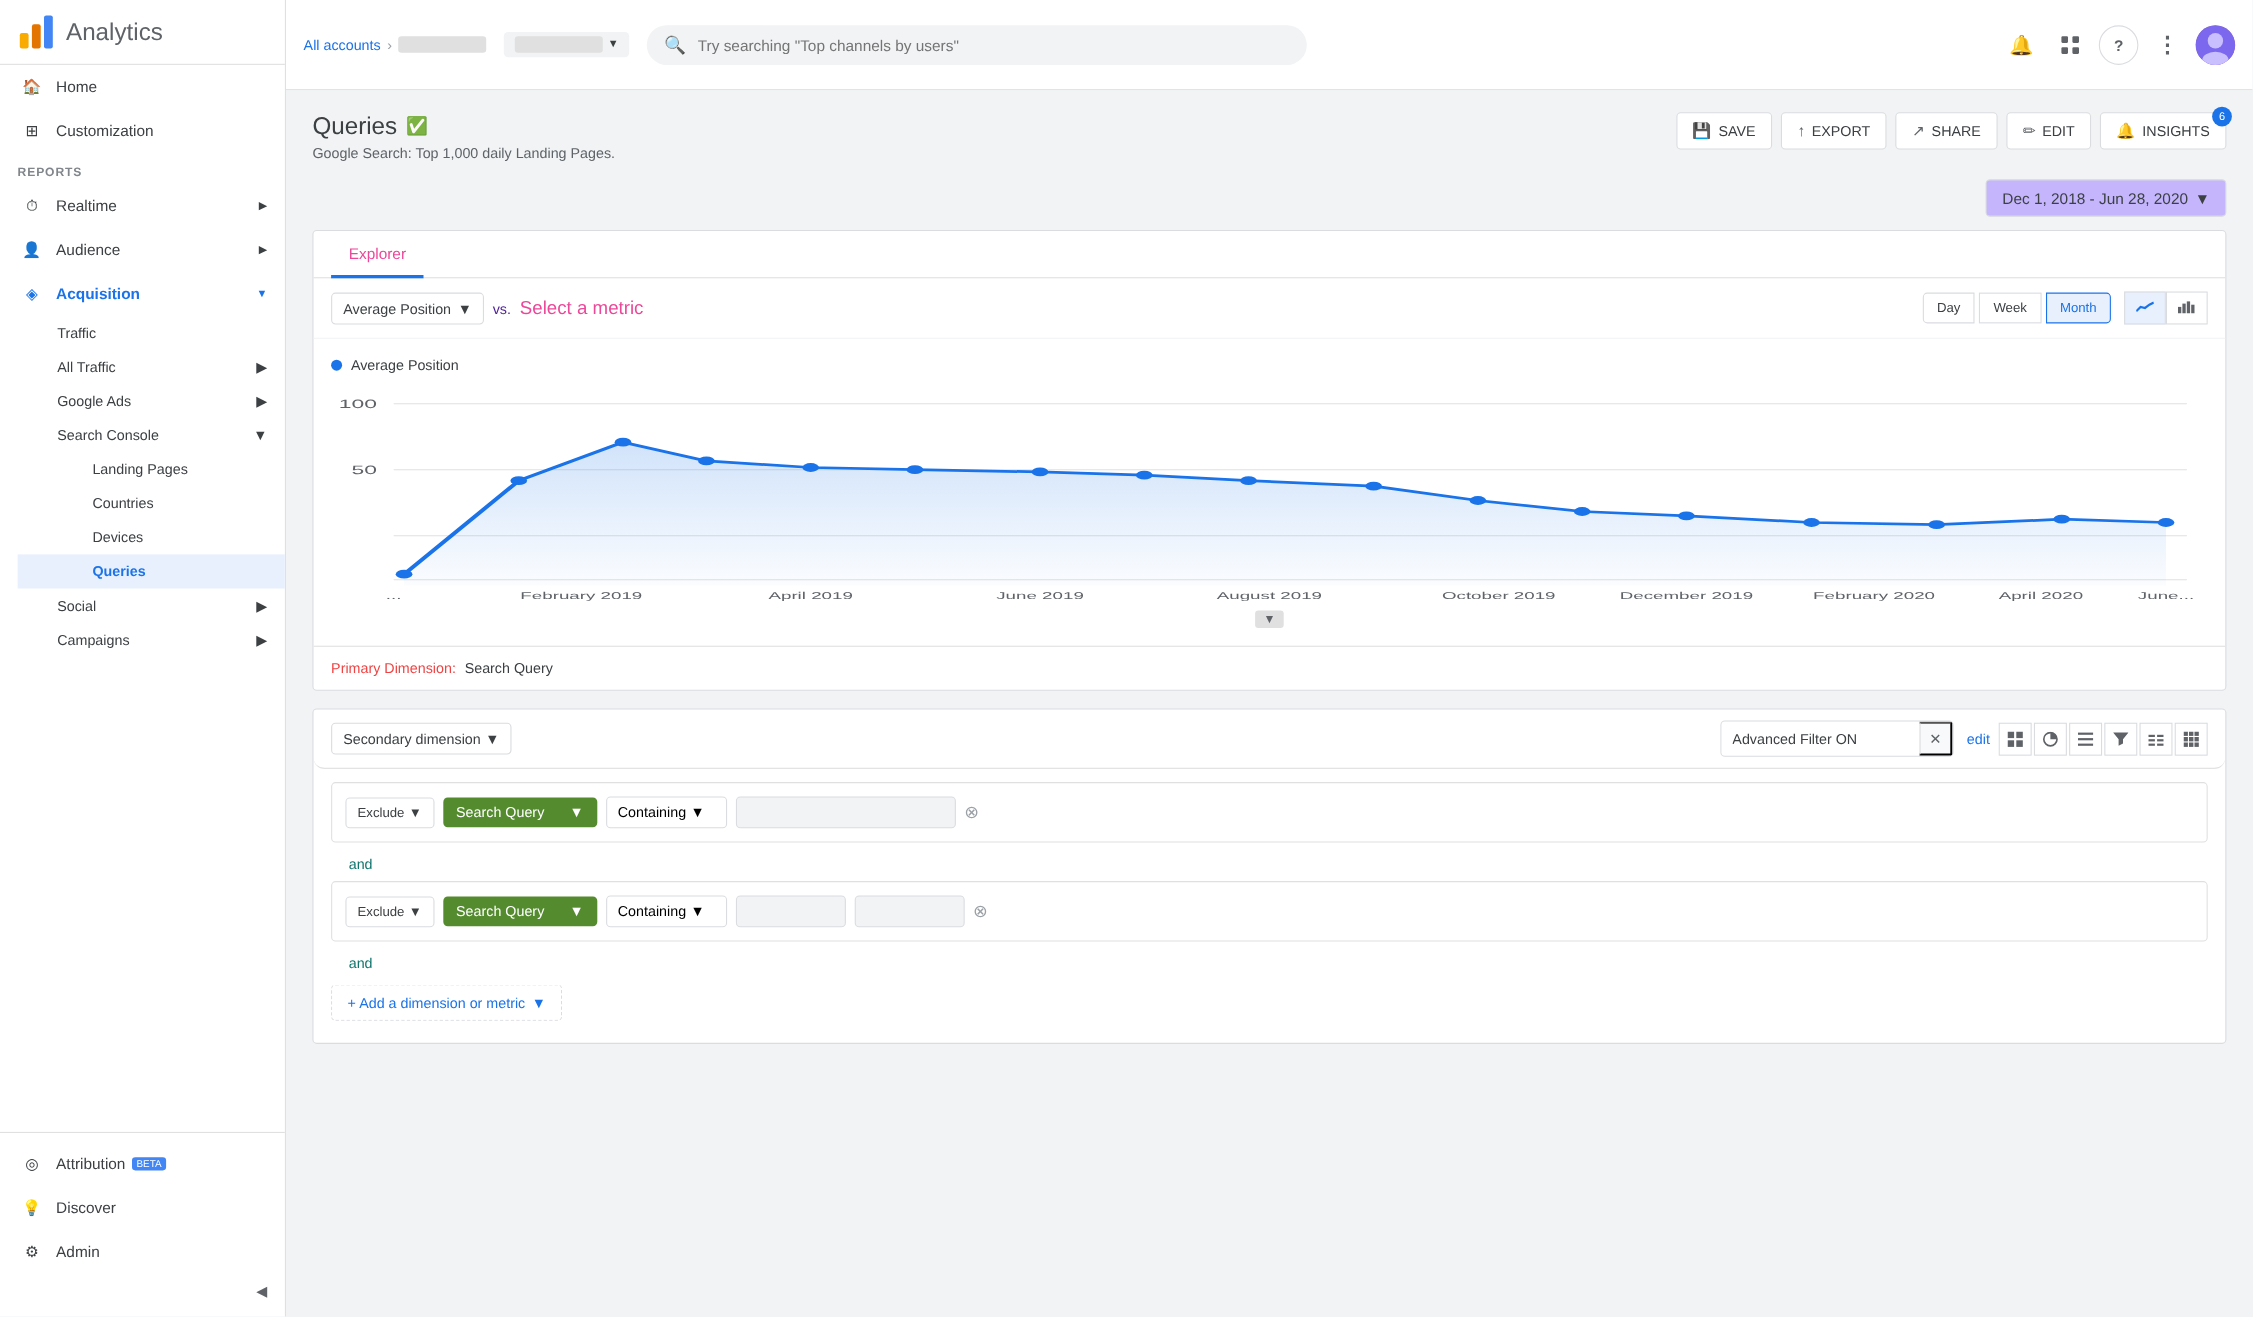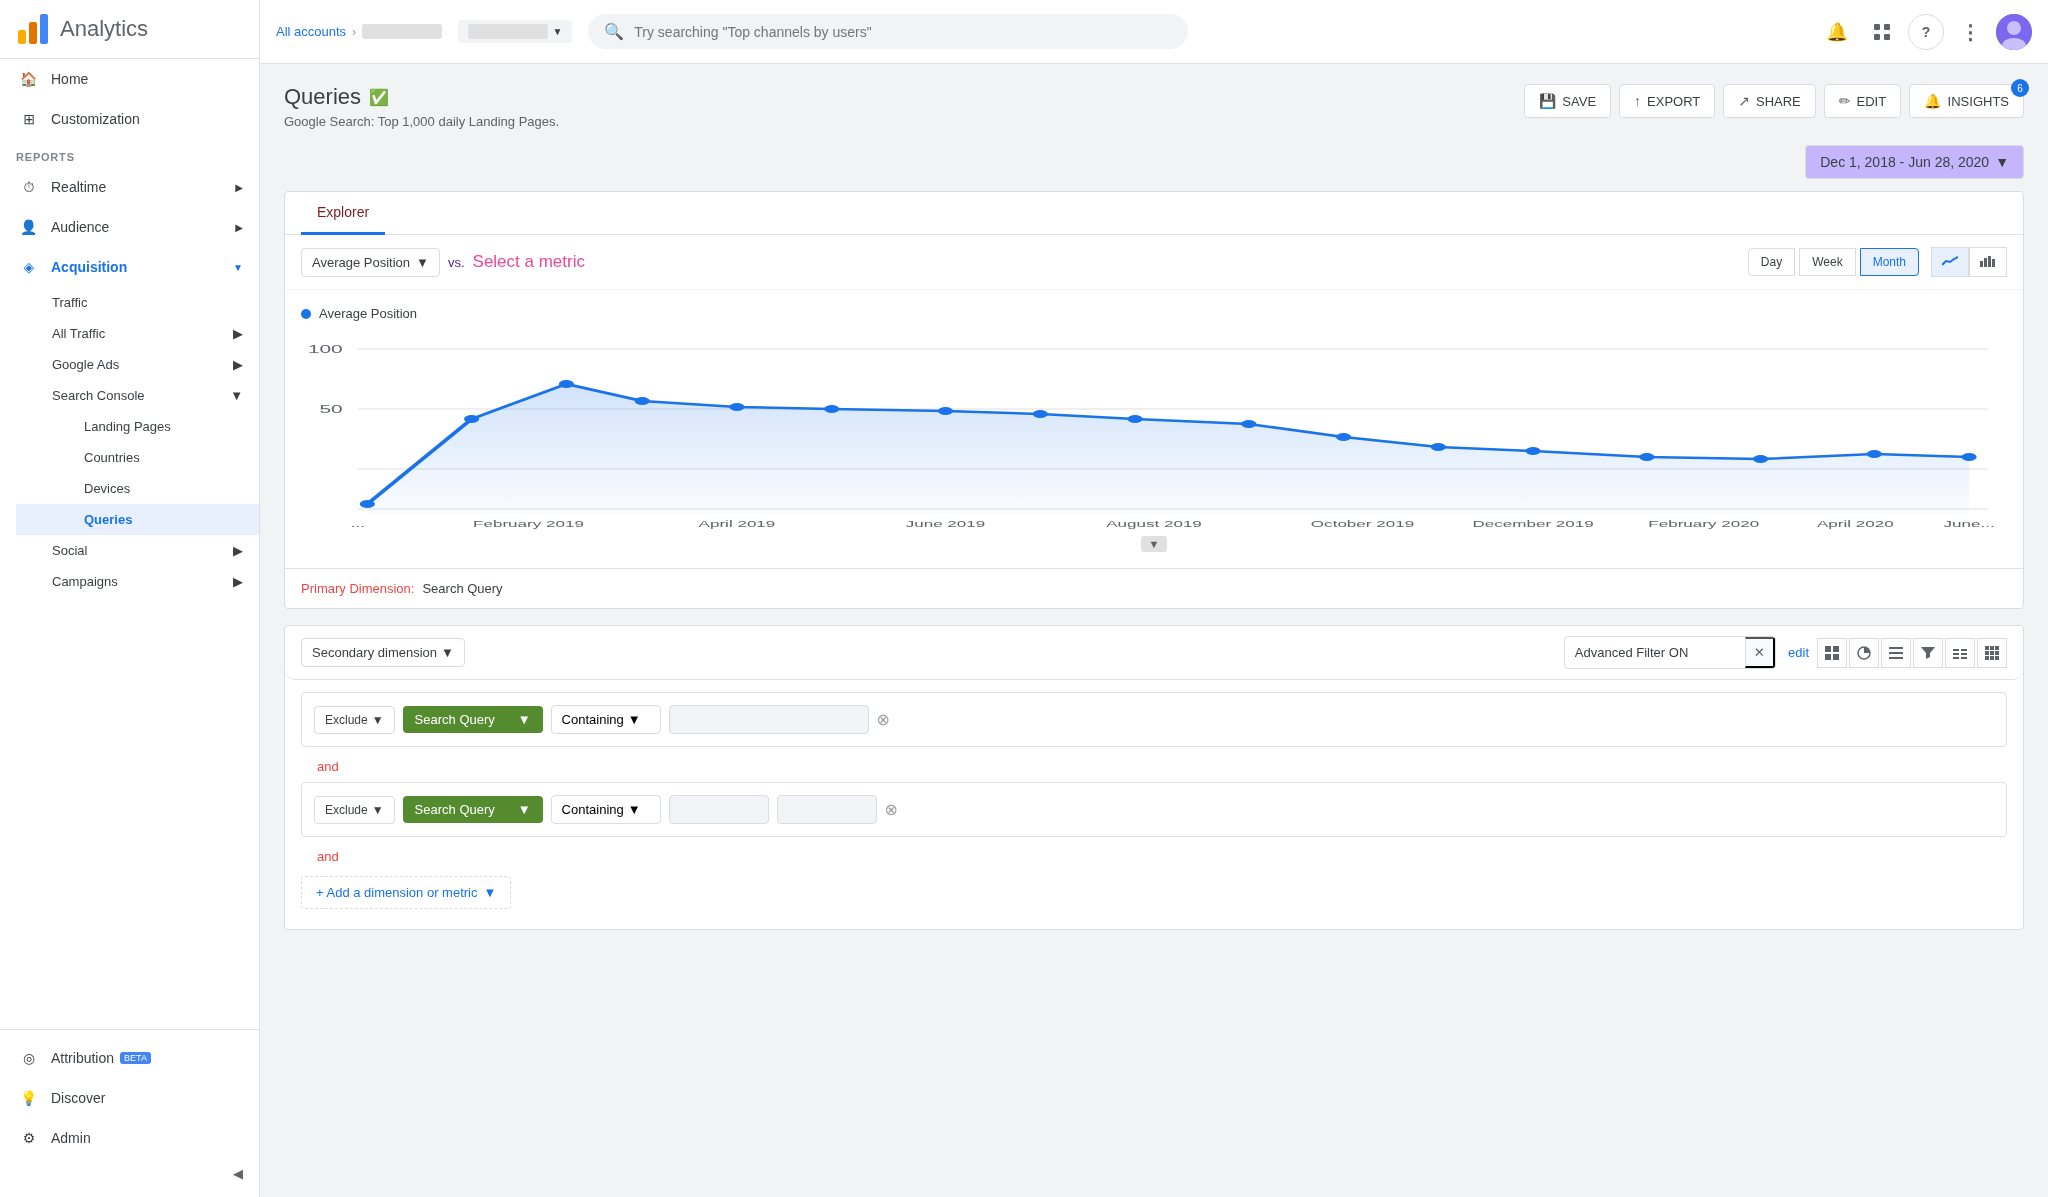--- a/index.html
+++ b/index.html
@@ -59,21 +59,21 @@
     }
 
     
     #main {
       flex: 1; display: flex; flex-direction: column; overflow: hidden;
     }
 
     
     #topbar {
       background: #fff; border-bottom: 1px solid #e0e0e0;
-      display: flex; align-items: center; padding: 0 16px; height: 64px; flex-shrink: 0;
+      display: flex; align-items: center; padding: 0 16px; height: 82px; flex-shrink: 0;
     }
     .breadcrumb { display: flex; align-items: center; font-size: 13px; color: #5f6368; margin-right: 16px; white-space: nowrap; }
     .breadcrumb-separator { margin: 0 6px; color: #9aa0a6; }
     .account-name { color: #1a73e8; cursor: pointer; }
     .property-selector {
       display: flex; align-items: center; background: #f1f3f4; border-radius: 4px;
       padding: 4px 10px; cursor: pointer; font-size: 13px; color: #3c4043; max-width: 200px;
     }
     .property-selector .dropdown-icon { margin-left: 4px; font-size: 10px; }
 
@@ -142,21 +142,21 @@
     .segment-pct { font-size: 13px; color: #5f6368; }
     .add-segment-btn { color: #5f6368; font-size: 14px; cursor: pointer; }
 
     
     .explorer-section { background: #fff; border: 1px solid #dadce0; border-radius: 4px; padding: 0; margin-bottom: 16px; }
     .explorer-tabs { border-bottom: 1px solid #e0e0e0; padding: 0 16px; }
     .explorer-tab {
       display: inline-block; padding: 12px 16px; font-size: 14px; cursor: pointer; color: #5f6368;
       border-bottom: 3px solid transparent; margin-bottom: -1px;
     }
-    .explorer-tab.active { color: #7f1d1d; border-bottom-color: #1a73e8; font-weight: 500; }
+    .explorer-tab.active { color: #ec4899; border-bottom-color: #1a73e8; font-weight: 500; }
 
     .chart-controls {
       display: flex; align-items: center; justify-content: space-between; padding: 12px 16px; border-bottom: 1px solid #f1f3f4;
     }
     .metric-selector {
       display: flex; align-items: center; gap: 8px;
     }
     .metric-dropdown {
       display: flex; align-items: center; gap: 6px; padding: 6px 10px; border: 1px solid #dadce0;
       border-radius: 4px; cursor: pointer; font-size: 13px; background: #fff;
@@ -228,21 +228,21 @@
     .filter-condition-btn {
       padding: 6px 10px; border: 1px solid #dadce0; border-radius: 4px; background: #fff; cursor: pointer;
       font-size: 13px; display: flex; align-items: center; gap: 4px; min-width: 110px;
     }
     .filter-value-input {
       flex: 1; padding: 6px 10px; border: 1px solid #dadce0; border-radius: 4px; font-size: 13px; background: #f1f3f4; color: #9aa0a6;
     }
     .filter-remove-btn { cursor: pointer; color: #9aa0a6; font-size: 16px; background: none; border: none; }
 
     .filter-and-label {
-      text-align: center; padding: 4px; font-size: 13px; color: #ef4444; margin-bottom: 4px;
+      text-align: center; padding: 4px; font-size: 13px; color: #0f766e; margin-bottom: 4px;
     }
     .add-dimension-btn {
       display: flex; align-items: center; gap: 6px; padding: 8px 14px; border: 1px dashed #dadce0;
       border-radius: 4px; background: #fff; cursor: pointer; font-size: 13px; color: #1a73e8; margin: 8px 0;
     }
 
     
     ::-webkit-scrollbar { width: 6px; height: 6px; }
     ::-webkit-scrollbar-track { background: #f1f3f4; }
     ::-webkit-scrollbar-thumb { background: #dadce0; border-radius: 3px; }

